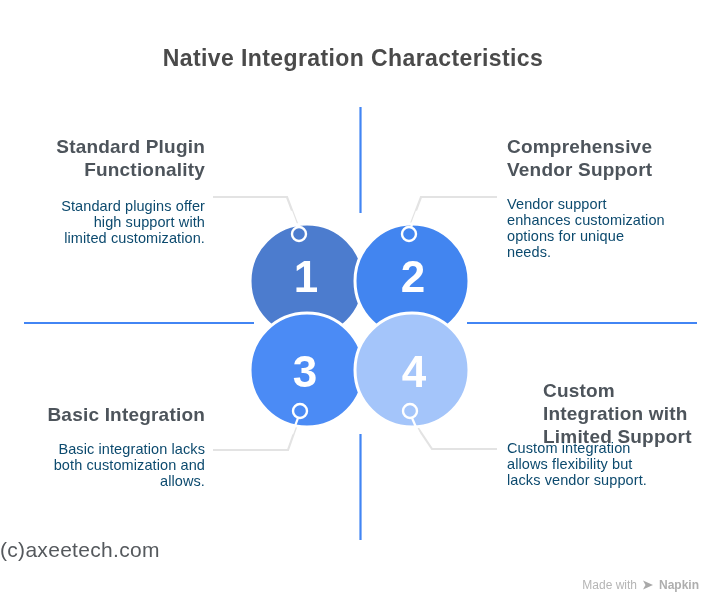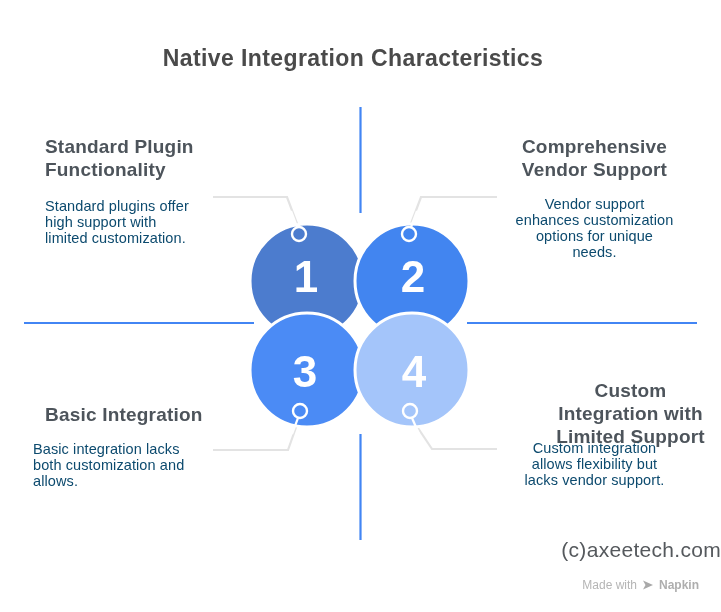--- a/index.html
+++ b/index.html
@@ -15,32 +15,32 @@
   svg.layer{position:absolute;top:0;left:0;}
   .num{font-family:"Liberation Sans",sans-serif;font-size:44px;font-weight:700;}
   .qheading{
     position:absolute;font-size:19px;font-weight:700;color:#4d545b;
     line-height:23px;white-space:pre-line;letter-spacing:.2px;
   }
   .qbody{
     position:absolute;font-size:14.5px;font-weight:400;color:#0c4a6e;
     line-height:16px;white-space:pre-line;letter-spacing:.1px;
   }
-  .align-r{text-align:left;}
-  .align-l{text-align:center;}
+  .align-r{text-align:right;}
+  .align-l{text-align:left;}
   .tl-h{top:135px;left:45px;width:160px;}
   .tl-b{top:198px;left:45px;width:160px;}
   .tr-h{top:135px;left:507px;width:175px;}
   .tr-b{top:196px;left:507px;width:175px;}
   .bl-h{top:403px;left:45px;width:160px;}
   .bl-b{top:441px;left:33px;width:172px;}
   .br-h{top:379px;left:507px;width:175px;margin-left:36px;}
   .br-b{top:440px;left:507px;width:175px;}
   .watermark{
-    position:absolute;top:538px;left:0;width:721px;text-align:right;
+    position:absolute;top:538px;left:0;width:721px;text-align:left;
     font-size:21px;color:#55595d;letter-spacing:.3px;
   }
   .badge{
     position:absolute;top:578px;right:22px;display:flex;align-items:center;
     gap:5px;font-size:12px;color:#b5b5b5;font-weight:500;
   }
   .badge .brand{font-weight:600;color:#aeaeae;}
   .badge svg{display:block;}
 </style>
 </head>

